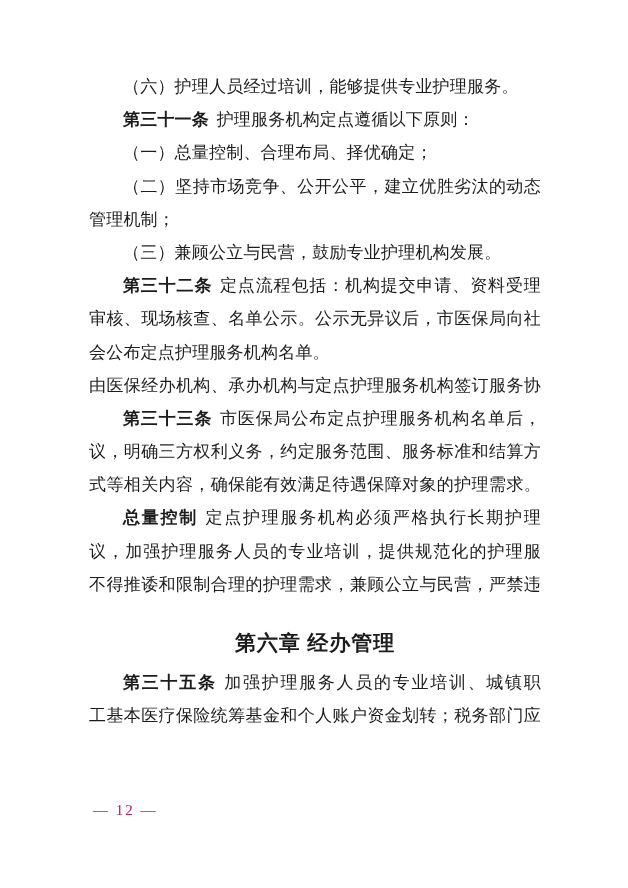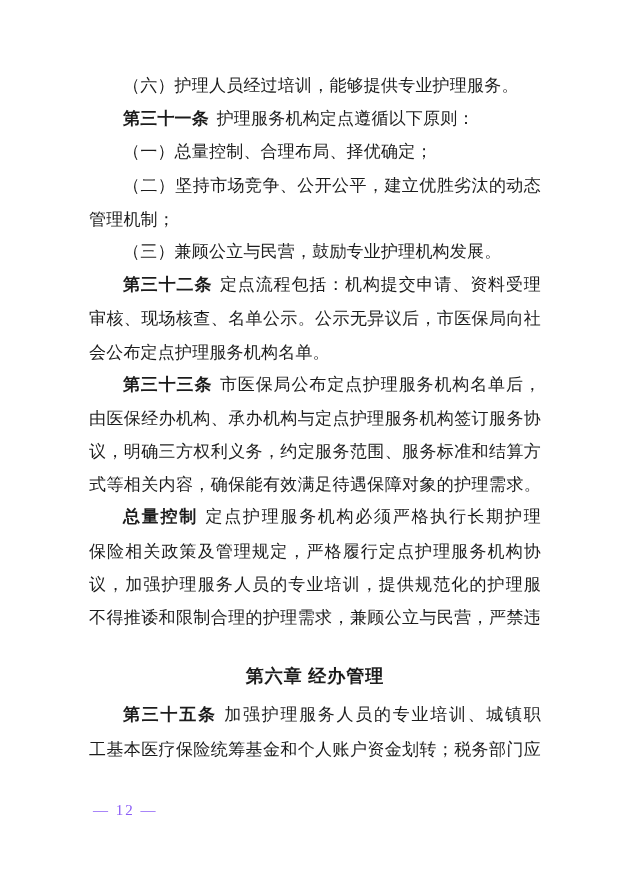--- a/index.html
+++ b/index.html
@@ -21,63 +21,62 @@
   .ln {
     display:block;
     height:33.2px;
     line-height:33.2px;
     text-align:justify;
     text-align-last:left;
     overflow:hidden;
     letter-spacing:0.2px;
   }
   .jst { text-align-last:justify; }
-  .fi  { text-indent:34px;font-family:Liberation Mono, monospace; }
+  .fi  { text-indent:34px; }
   .term { font-weight:bold; margin-right:0.45em; }
   .chapter-heading {
     display:block;
     height:33.2px;
     line-height:33.2px;
     margin-top:26px;
     margin-bottom:6px;
     text-align:center;
     text-align-last:center;
     font-weight:bold;
-    font-size:18px;
+    font-size:21px;
     letter-spacing:1px;
   }
   .page-footer {
     position:absolute;
     left:93px; top:802px;
     font-size:15px;
     letter-spacing:2px;
-    color:#8b5cf6;
+    color:#be185d;
   }
 </style>
 </head>
 <body>
 
 <div class="page">
   <div class="content">
 
     <div class="ln fi"><span>（六）护理人员经过培训，能够提供专业护理服务。</span></div>
     <div class="ln fi"><b class="term">第三十一条</b><span>护理服务机构定点遵循以下原则：</span></div>
     <div class="ln fi"><span>（一）总量控制、合理布局、择优确定；</span></div>
     <div class="ln fi jst"><span>（二）坚持市场竞争、公开公平，建立优胜劣汰的动态</span></div>
     <div class="ln"><span>管理机制；</span></div>
     <div class="ln fi"><span>（三）兼顾公立与民营，鼓励专业护理机构发展。</span></div>
     <div class="ln fi jst"><b class="term">第三十二条</b><span>定点流程包括：机构提交申请、资料受理</span></div>
     <div class="ln jst"><span>审核、现场核查、名单公示。公示无异议后，市医保局向社</span></div>
     <div class="ln"><span>会公布定点护理服务机构名单。</span></div>
+    <div class="ln jst"><span>由医保经办机构、承办机构与定点护理服务机构签订服务协</span></div>
     <div class="ln fi jst"><b class="term">第三十三条</b><span>市医保局公布定点护理服务机构名单后，</span></div>
-    <div class="ln jst"><span>由医保经办机构、承办机构与定点护理服务机构签订服务协</span></div>
     <div class="ln jst"><span>议，明确三方权利义务，约定服务范围、服务标准和结算方</span></div>
     <div class="ln jst"><span>式等相关内容，确保能有效满足待遇保障对象的护理需求。</span></div>
     <div class="ln fi jst"><b class="term">总量控制</b><span>定点护理服务机构必须严格执行长期护理</span></div>
-    <div class="ln jst"><span>保险相关政策及管理规定，严格履行定点护理服务机构协</span></div>
     <div class="ln jst"><span>议，加强护理服务人员的专业培训，提供规范化的护理服务，</span></div>
     <div class="ln jst"><span>不得推诿和限制合理的护理需求，兼顾公立与民营，严禁违规</span></div>
 
     <div class="chapter-heading">第六章 经办管理</div>
 
     <div class="ln fi jst"><b class="term">第三十五条</b><span>加强护理服务人员的专业培训、城镇职</span></div>
     <div class="ln jst"><span>工基本医疗保险统筹基金和个人账户资金划转；税务部门应</span></div>
 
   </div>
 

